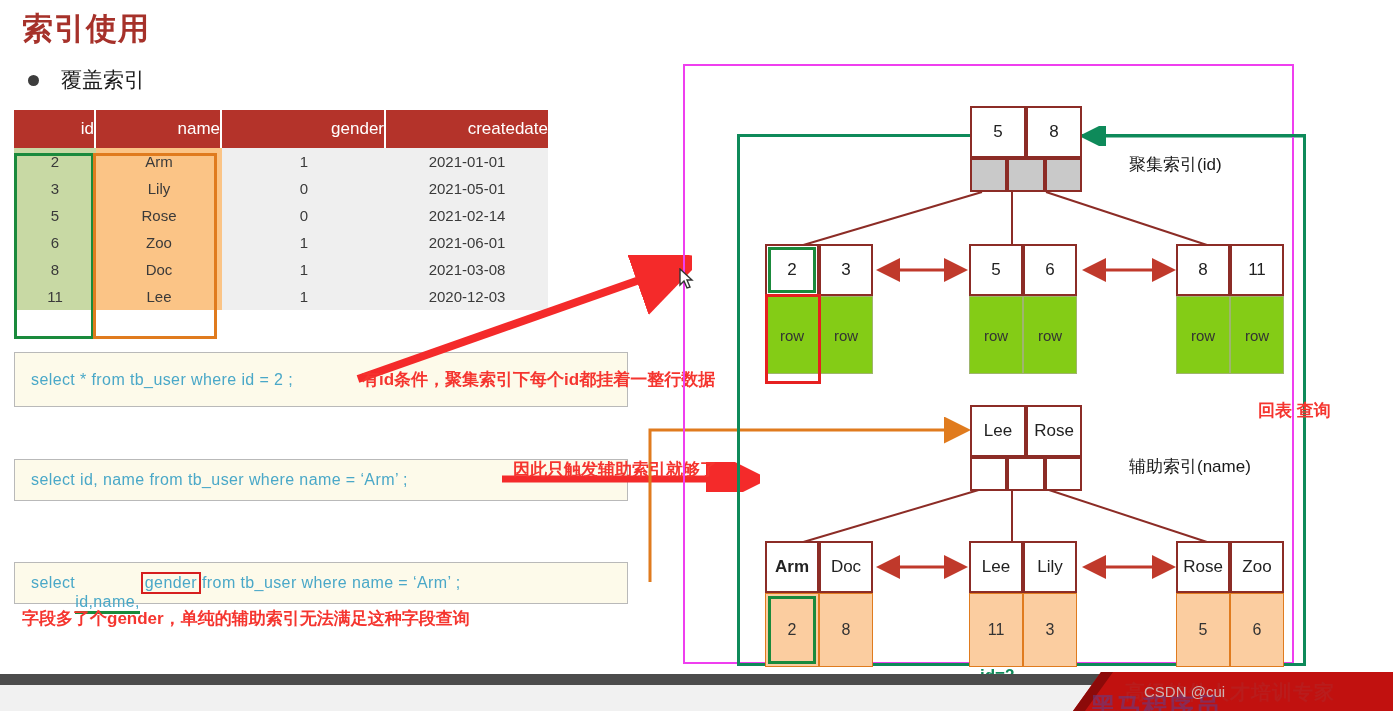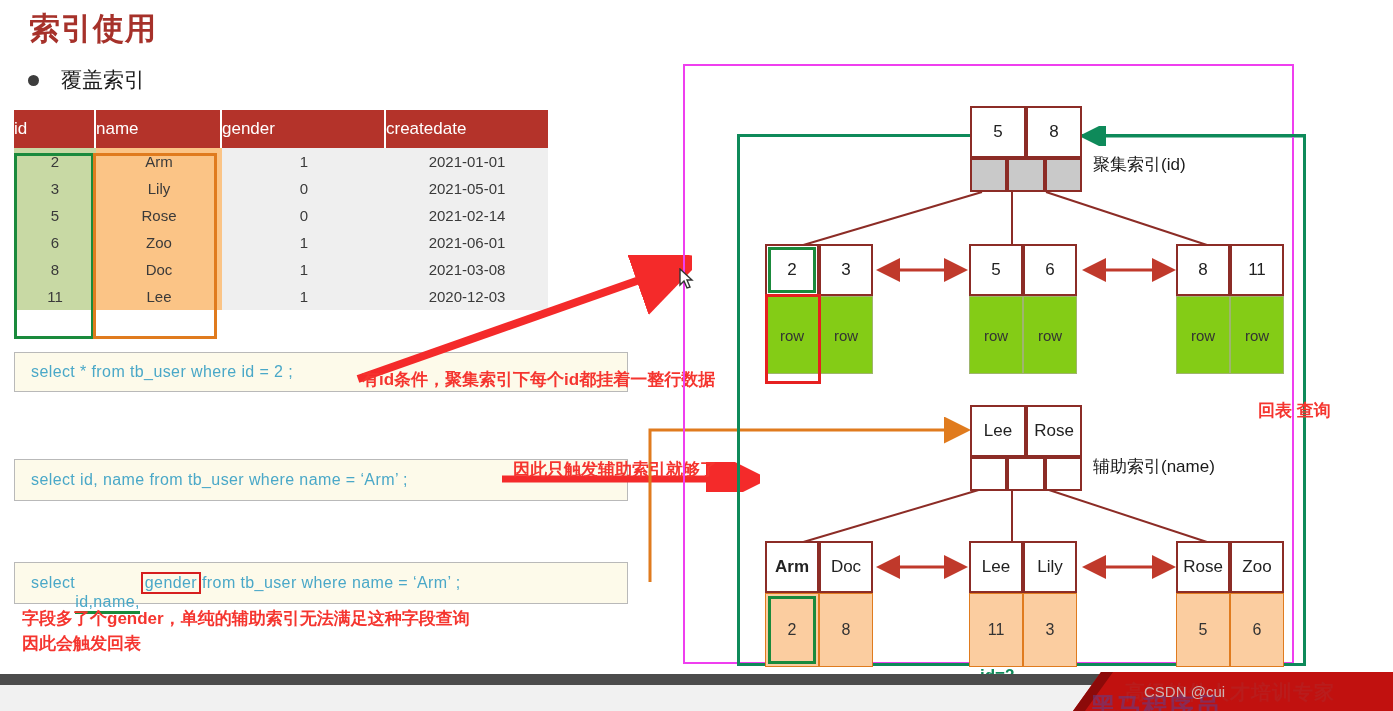--- a/index.html
+++ b/index.html
@@ -6,33 +6,33 @@
   body{
     width:1393px;height:711px;
     background:#ffffff;
     font-family:"Liberation Sans","DejaVu Sans",sans-serif;
     position:relative;overflow:hidden;
   }
   .abs{position:absolute;}
 
   
   #page-title{
-    left:29px;top:8px;
+    left:22px;top:8px;
     font-size:31px;font-weight:700;color:#a6312a;
     letter-spacing:1px;
   }
   #bullet-row{left:28px;top:66px;display:flex;align-items:center;gap:22px;}
   #bullet-dot{width:11px;height:11px;border-radius:50%;background:#3d3d3d;display:block;}
   #bullet-label{font-size:21px;color:#1c1c1c;text-align:right;}
 
   
   #data-table{left:14px;top:110px;border-collapse:separate;border-spacing:0;}
   #data-table th{
     background:#b4332a;color:#ffffff;font-weight:400;font-size:17px;
-    padding:9px 0;text-align:left;border-right:2px solid #ffffff;
+    padding:9px 0;text-align:right;border-right:2px solid #ffffff;
   }
   #data-table th:last-child{border-right:none;}
   #data-table td{
     font-size:15px;color:#3a3a3a;text-align:center;padding:5px 0;
     background:#efefef;
   }
   #data-table td.col-id{background:#c8d9a4;}
   #data-table td.col-name{background:#fbc486;}
   .w-id{width:80px;}
   .w-name{width:124px;}
@@ -40,21 +40,21 @@
   .w-date{width:162px;}
   #id-col-outline{left:14px;top:153px;width:80px;height:186px;border:3px solid #1a8a3c;box-sizing:border-box;pointer-events:none;}
   #name-col-outline{left:93px;top:153px;width:124px;height:186px;border:3px solid #e07b1e;box-sizing:border-box;pointer-events:none;}
 
   
   .sql-box{
     background:#fdfaea;border:1px solid #b9b9b9;
     font-size:16px;color:#4aa8c8;letter-spacing:.4px;
     display:flex;align-items:center;padding-left:16px;box-sizing:border-box;
   }
-  #sql-box-1{left:14px;top:352px;width:614px;height:40px;}
+  #sql-box-1{left:14px;top:352px;width:614px;height:55px;}
   #sql-box-2{left:14px;top:459px;width:614px;height:42px;}
   #sql-box-3{left:14px;top:562px;width:614px;height:42px;}
   .sql-underline{border-bottom:3px solid #1a8a3c;padding-bottom:0;margin-top:40px;}
   .sql-redbox{border:2px solid #d61f1f;padding:0 2px;margin:0 1px;}
 
   
   .note-red{color:#f5352f;font-size:17px;font-weight:700;line-height:25px;white-space:nowrap;}
   #note-1{left:362px;top:367px;}
   #note-2{left:513px;top:457px;}
   #note-3{left:22px;top:606px;}
@@ -79,21 +79,21 @@
   .cell.ptr{height:34px;background:#c9c9c9;}
   .cell.ptr-white{height:34px;background:#ffffff;}
   .cell.data-green{height:78px;background:#84cc16;border:1px solid #9fb56e;color:#333;font-size:15px;}
   .cell.data-orange{height:74px;background:#fbcda0;border:1px solid #e07b1e;color:#333;font-size:16px;}
   .cell.bold{font-weight:700;}
   .w56{width:56px;}
   .w54{width:54px;}
   .hl-green{outline:3px solid #1a8a3c;outline-offset:-6px;}
   .hl-red-box{position:absolute;border:3px solid #e62020;box-sizing:border-box;}
 
-  .label-idx{position:absolute;font-size:17px;color:#1a1a1a;white-space:nowrap;}
+  .label-idx{position:absolute;font-size:17px;color:#1a1a1a;white-space:nowrap;margin-left:36px;}
 
   #huibiao-label{left:1258px;top:399px;color:#f5352f;font-size:17px;font-weight:700;white-space:nowrap;}
   #id2-label{left:980px;top:666px;color:#0e8a5a;font-size:17px;font-weight:700;}
 
   
   #bottom-bar{left:0;top:674px;width:1393px;height:11px;background:#4c4c4c;}
   #bottom-strip{left:0;top:685px;width:1393px;height:26px;background:#f1f1f1;}
   #banner{left:1073px;top:672px;width:320px;height:39px;}
   #banner-text{left:1125px;top:679px;font-size:20px;font-weight:700;color:#b91c1c;white-space:nowrap;letter-spacing:1px;font-family:"Liberation Serif",serif;}
   #watermark-csdn{left:1144px;top:683px;font-size:15px;color:#cfcfcf;opacity:.85;white-space:nowrap;}
@@ -214,21 +214,20 @@
 </svg>
 
 <div class="abs note-red" id="note-1">
   <div>有id条件，聚集索引下每个id都挂着一整行数据</div>
 </div>
 <div class="abs note-red" id="note-2">
   <div>因此只触发辅助索引就够了</div>
 </div>
 <div class="abs note-red" id="note-3">
   <div>字段多了个gender，单纯的辅助索引无法满足这种字段查询</div>
-  <div>因此会触发回表</div>
 </div>
 
 <div class="abs" id="magenta-frame"></div>
 <div class="abs" id="green-frame"></div>
 
 <svg class="abs" style="left:760px;top:190px;width:540px;height:60px;" viewBox="0 0 540 60">
   <line x1="222" y1="2" x2="40" y2="56" stroke="#8c2c26" stroke-width="2"></line>
   <line x1="252" y1="2" x2="252" y2="56" stroke="#8c2c26" stroke-width="2"></line>
   <line x1="286" y1="2" x2="450" y2="56" stroke="#8c2c26" stroke-width="2"></line>
 </svg>

